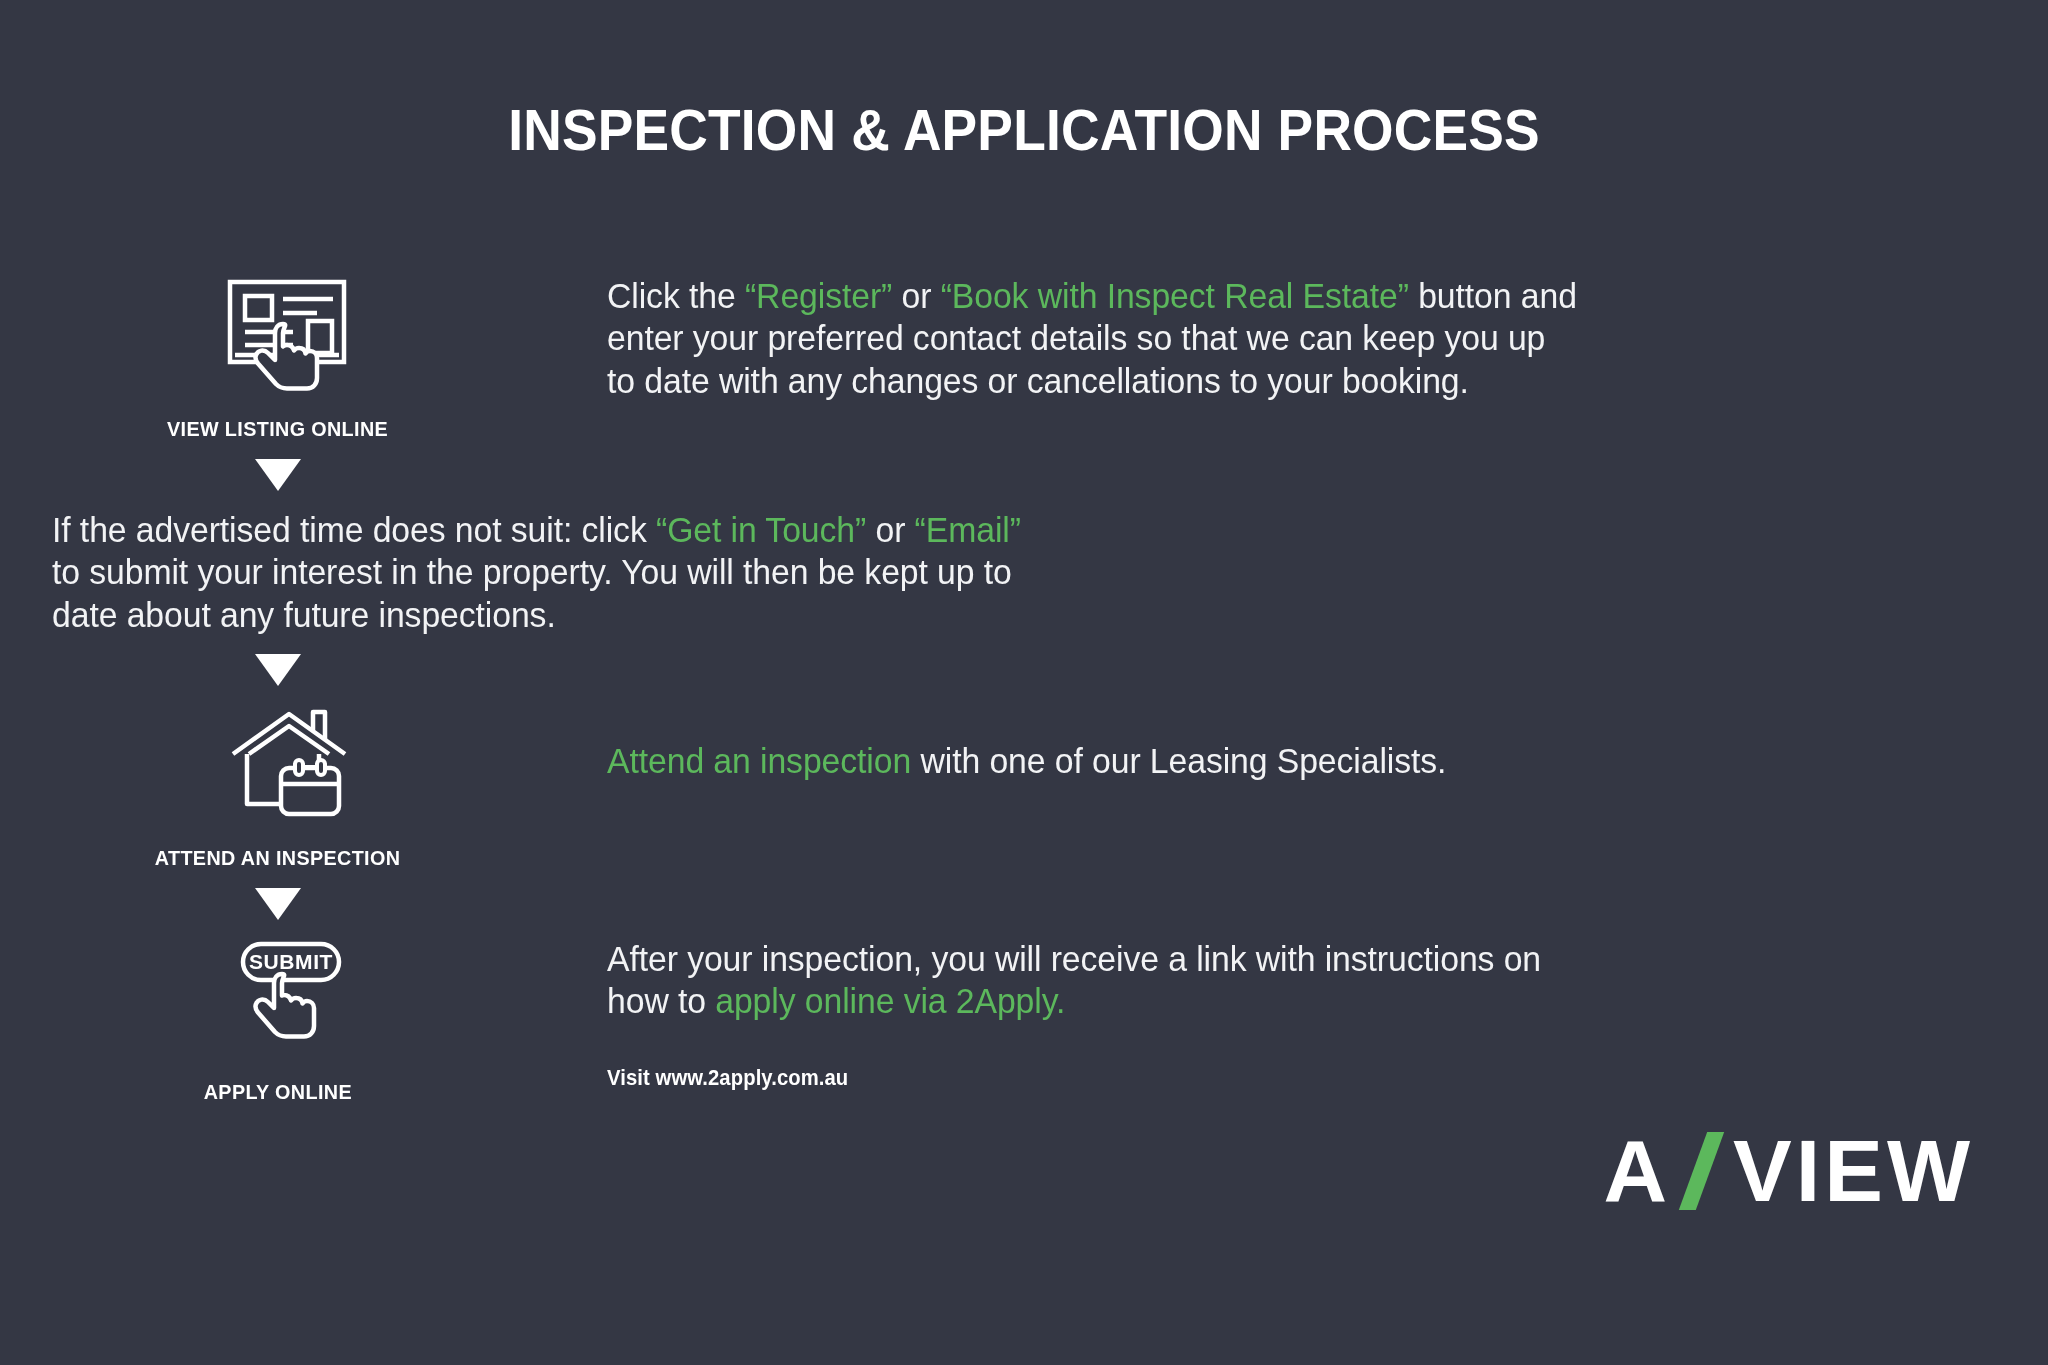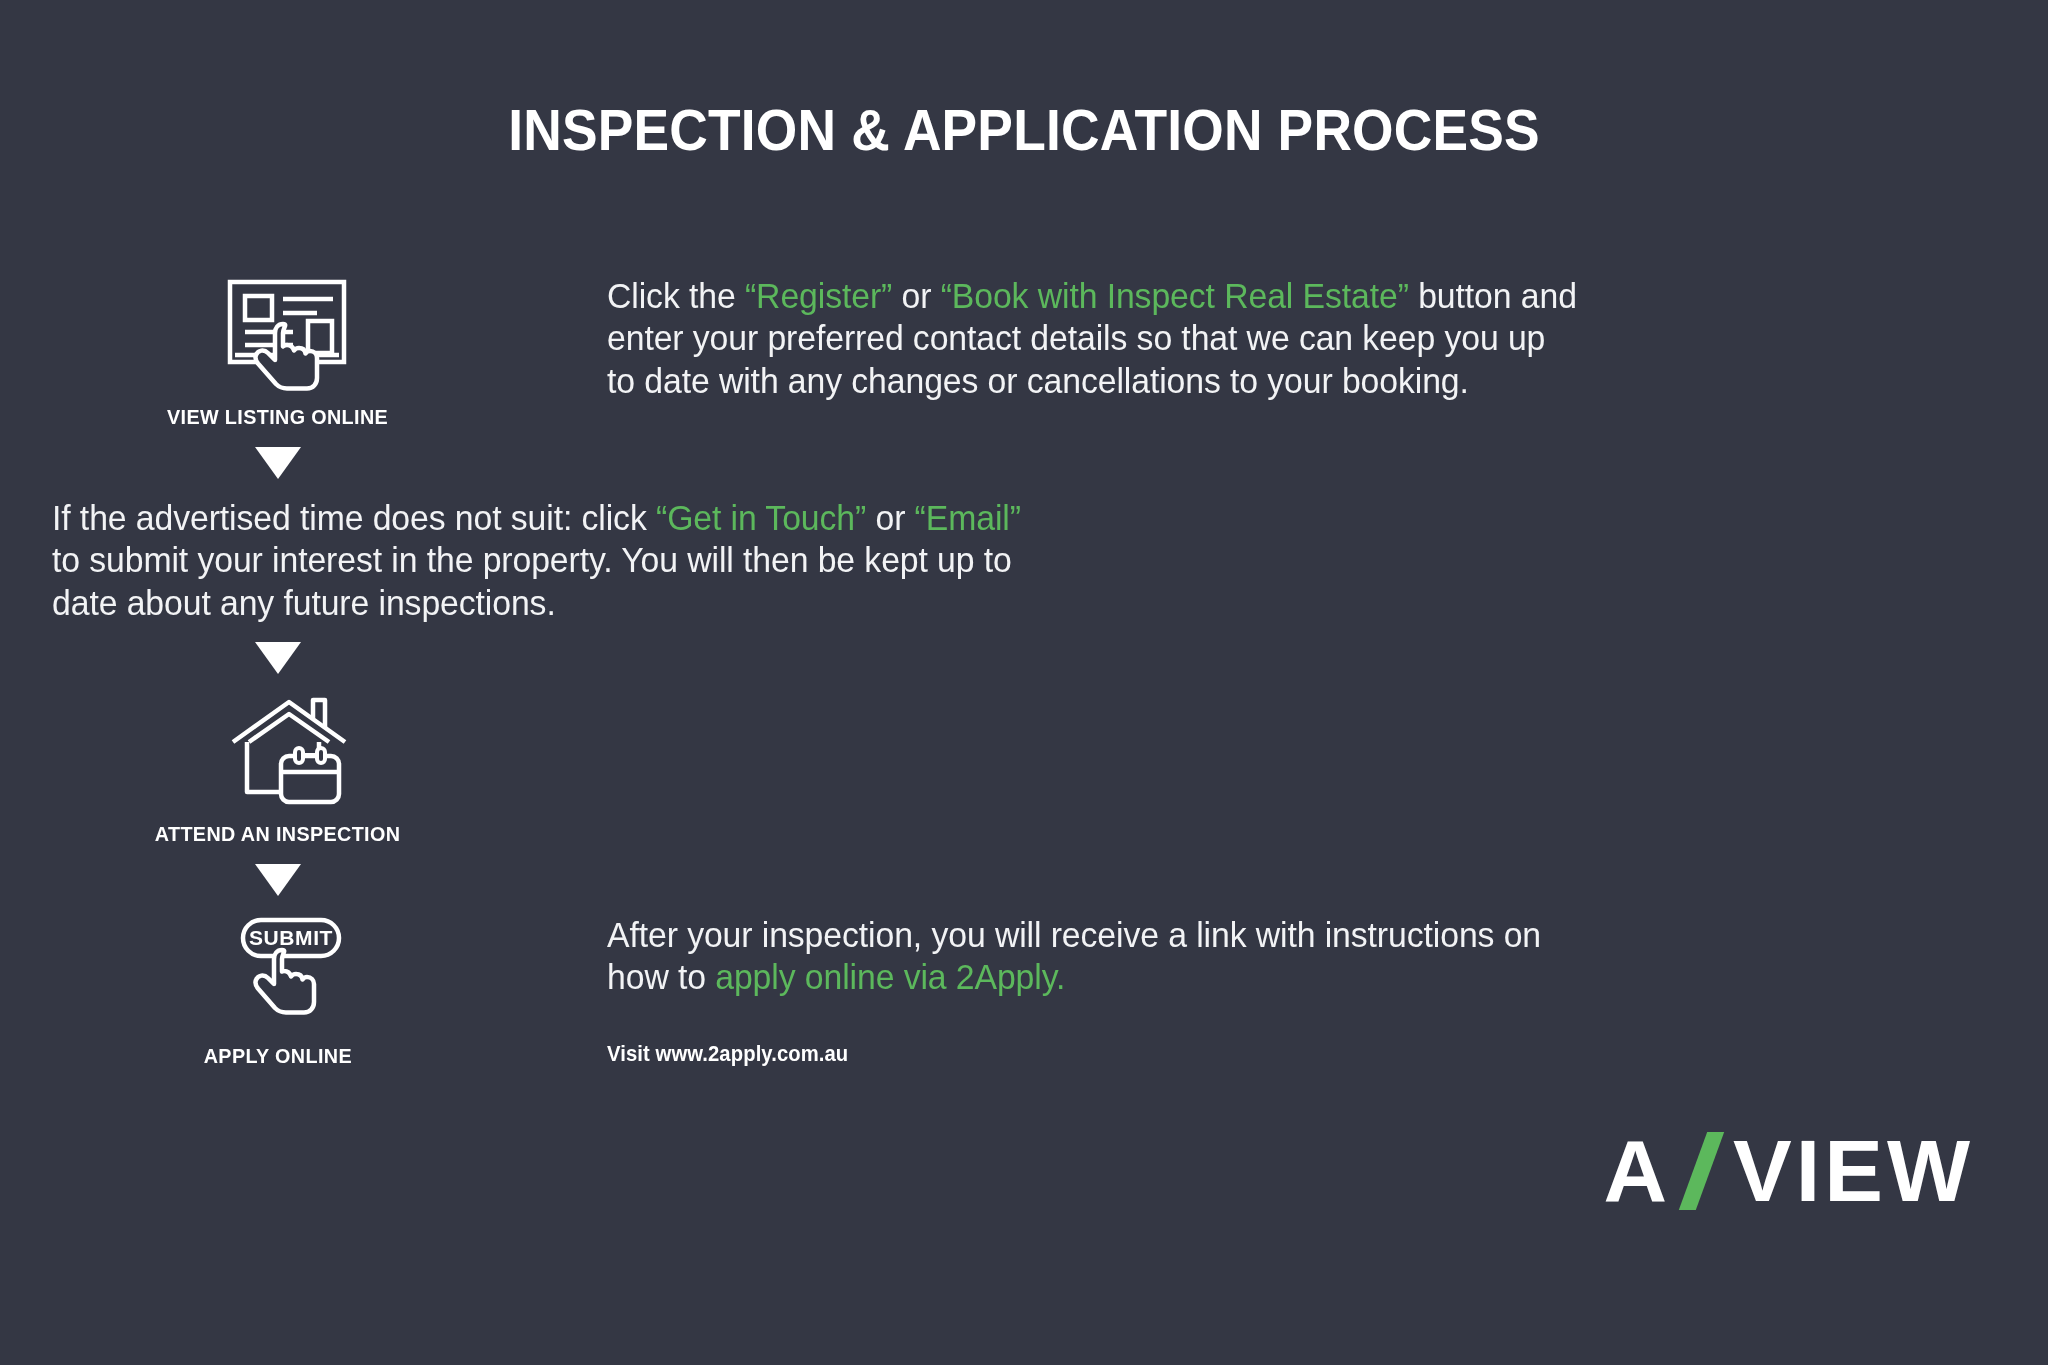--- a/index.html
+++ b/index.html
@@ -47,20 +47,21 @@
     display: flex;
     align-items: flex-start;
   }
 
   .step-left {
     width: 555px;
     flex: 0 0 555px;
     display: flex;
     flex-direction: column;
     align-items: center;
+    gap: 12px;
   }
 
   .icon-box {
     width: 150px;
     height: 118px;
     display: flex;
     align-items: center;
     justify-content: flex-end;
   }
 
@@ -210,20 +211,25 @@
           <path d="M94 48 L94 60" stroke="#fff" stroke-width="4.5"></path>
           <rect x="56" y="62" width="58" height="46" rx="8" stroke="#fff" stroke-width="4.5" fill="#343744"></rect>
           <line x1="56" y1="78" x2="114" y2="78" stroke="#fff" stroke-width="4.5"></line>
           <rect x="70" y="54" width="8" height="15" rx="4" stroke="#fff" stroke-width="4" fill="#343744"></rect>
           <rect x="92" y="54" width="8" height="15" rx="4" stroke="#fff" stroke-width="4" fill="#343744"></rect>
           <line x1="78" y1="61" x2="92" y2="61" stroke="#fff" stroke-width="4"></line>
         </svg>
       </div>
       <div class="step-label">ATTEND AN INSPECTION</div>
     </div>
+    <div class="step-body">
+      <p class="copy" style="padding-top:36px;">
+        <span class="green">Attend an inspection</span><span> with one of our Leasing Specialists.</span>
+      </p>
+    </div>
   </div>
 
   <div class="arrow-row">
     <div class="arrow-down"></div>
   </div>
 
   <div class="step">
     <div class="step-left">
       <div class="icon-box">
         <svg width="126" height="118" viewBox="0 0 126 118" fill="none" aria-hidden="true">

